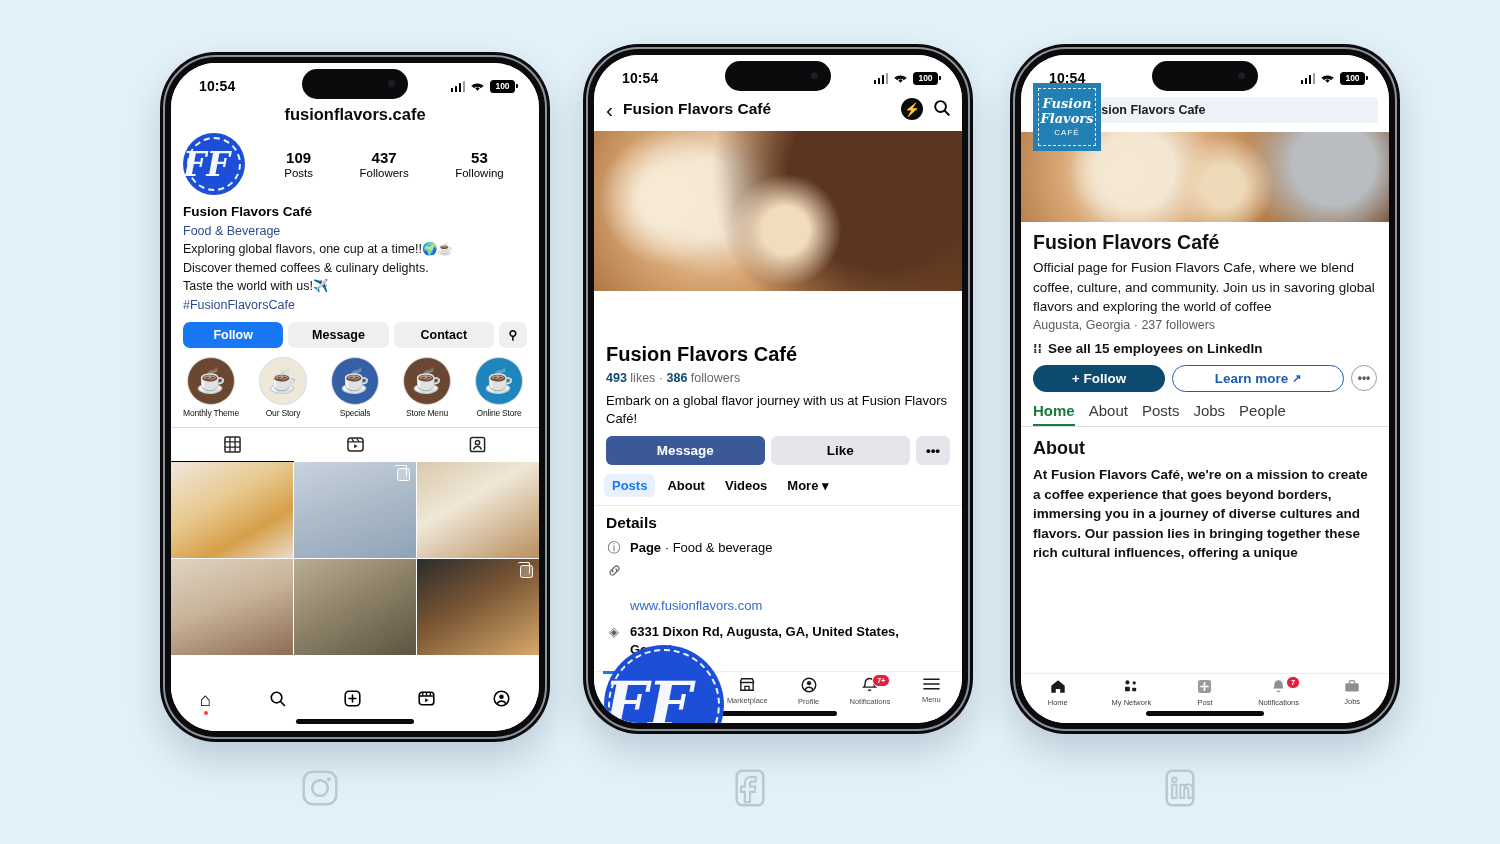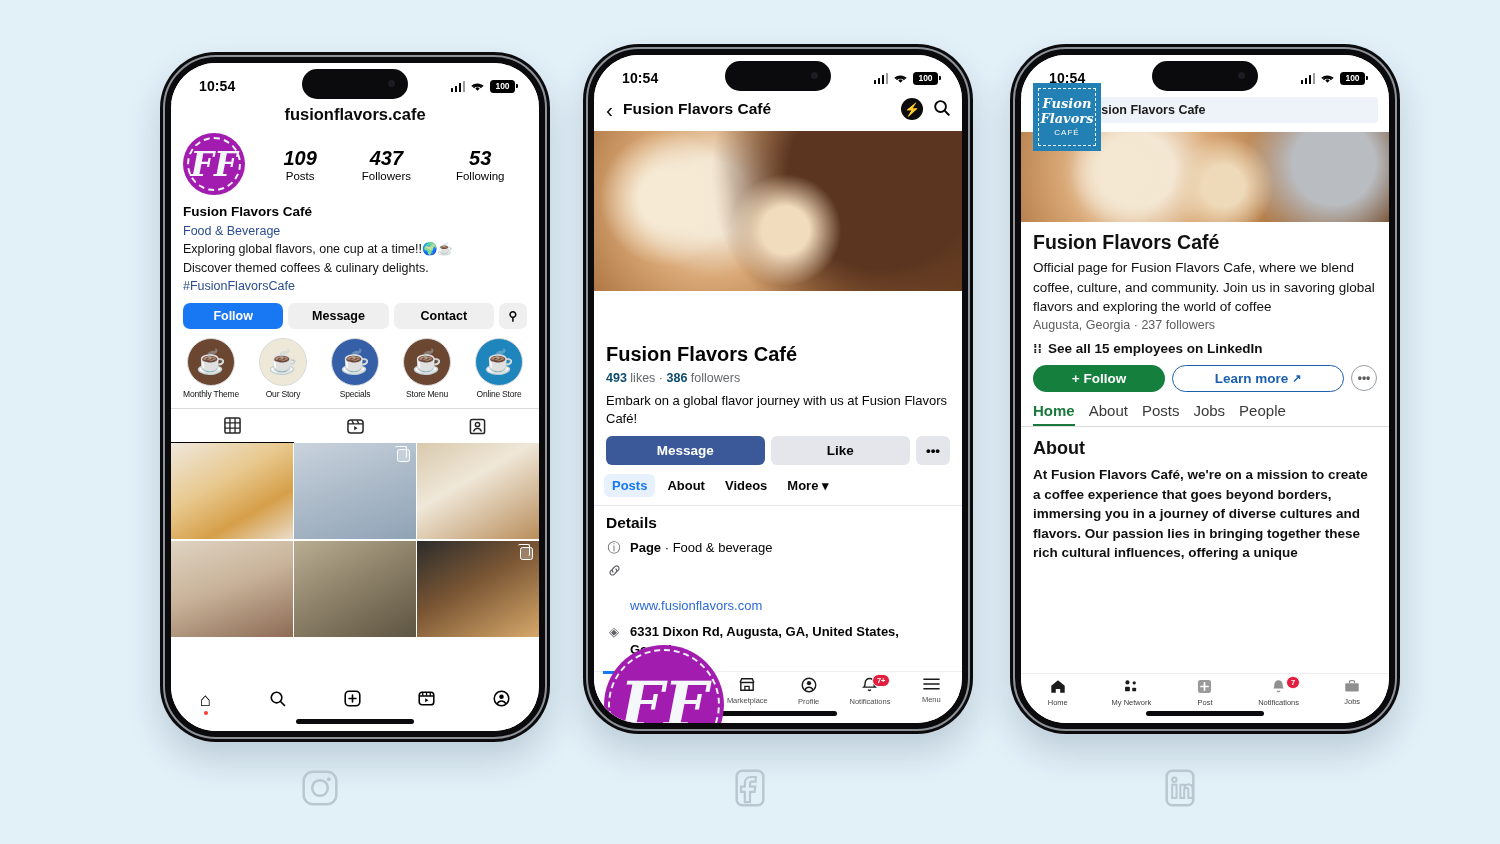--- a/index.html
+++ b/index.html
@@ -89,38 +89,38 @@
   }
 
   
   .ig-title {
     text-align: center; font-size: 16.5px; font-weight: 700;
     color: #0a0a0a; padding: 2px 0 9px;
   }
   .ig-top { display: flex; align-items: center; padding: 0 12px; gap: 10px; }
   .avatar-ff {
     width: 62px; height: 62px; border-radius: 50%;
-    background: #a21caf; flex: none;
+    background: #1d4ed8; flex: none;
     position: relative;
-    display: flex; align-items: center; justify-content: center;
+    display: flex; align-items: center; justify-content: flex-start;
   }
   .avatar-ff::before {
     content:""; position:absolute; inset:4px;
     border-radius:50%;
     border: 2px dashed #eef6fa;
   }
   .ff-mono {
     font-family: "DejaVu Serif", serif;
     font-style: italic; font-weight: 700;
     color: #f4f8fb; line-height: 1;
     position: relative; z-index: 2;
   }
   .ig-stats { display: flex; flex: 1; justify-content: space-around; padding-left: 6px;}
   .ig-stat { text-align: center; }
-  .ig-stat .n { font-size: 20px; font-weight: 700; color: #000; line-height: 1.15; font-style: italic; }
+  .ig-stat .n { font-size: 15px; font-weight: 700; color: #000; line-height: 1.15; }
   .ig-stat .l { font-size: 11.5px; color: #000; }
   .ig-bio { padding: 7px 12px 0; }
   .ig-name { font-size: 13.5px; font-weight: 700; color: #000; line-height: 1.45; }
   .ig-cat { font-size: 12.5px; color: #2b4d8f; line-height: 1.5; }
   .ig-line { font-size: 12.5px; color: #111; line-height: 1.48; }
   .ig-tag { font-size: 12.5px; color: #2b4d8f; line-height: 1.5; }
   .ig-btns { display: flex; gap: 5px; padding: 7px 12px 0; align-items: stretch; }
   .ig-btn {
     flex: 1; height: 26px; border-radius: 7px;
     font-size: 12.5px; font-weight: 700;
@@ -286,21 +286,21 @@
   .li-emp {
     font-size: 13.5px; font-weight: 700; color: #111;
     padding-top: 7px; display: flex; align-items: center; gap: 6px;
   }
   .li-actions { display: flex; gap: 7px; align-items: center; padding-top: 9px; }
   .li-btn {
     height: 27px; border-radius: 15px;
     display: flex; align-items: center; justify-content: center;
     font-size: 13.5px; font-weight: 700; border: none;
   }
-  .li-btn.follow { background: #15803d; color: #fff; flex: 1.05; }
+  .li-btn.follow { background: #0c4a6e; color: #fff; flex: 1.05; }
   .li-btn.learn { background: #fff; color: #1c5fac; border: 1.5px solid #1c5fac; flex: 1.35; gap:4px;}
   .li-btn.dots {
     width: 26px; height: 26px; border-radius: 50%; flex: none;
     background: #fff; border: 1.3px solid #9aa0a6; color: #5c5c5c;
     font-size: 12px;
   }
   .li-tabs {
     display: flex; gap: 14px; padding: 10px 12px 0;
     border-bottom: 1.5px solid #dcdcdc;
   }
@@ -374,20 +374,21 @@
           <div class="l">Following</div>
         </div>
       </div>
     </div>
 
     <div class="ig-bio">
       <div class="ig-name">Fusion Flavors Café</div>
       <div class="ig-cat">Food &amp; Beverage</div>
       <div class="ig-line">Exploring global flavors, one cup at a time!!🌍☕</div>
       <div class="ig-line">Discover themed coffees &amp; culinary delights.</div>
+      <div class="ig-line">Taste the world with us!✈️</div>
       <div class="ig-tag">#FusionFlavorsCafe</div>
     </div>
 
     <div class="ig-btns">
       <button class="ig-btn primary">Follow</button>
       <button class="ig-btn">Message</button>
       <button class="ig-btn">Contact</button>
       <button class="ig-btn sq">⚲</button>
     </div>
 

